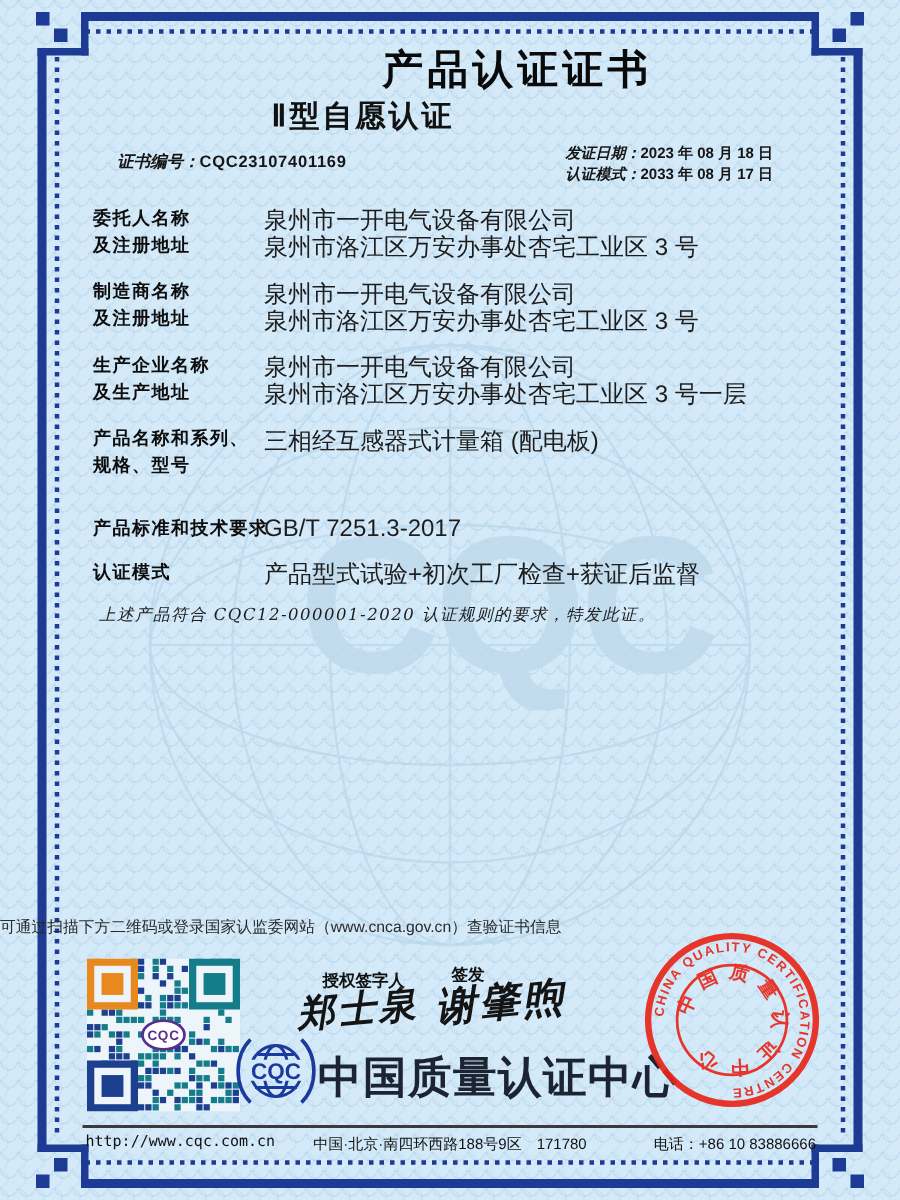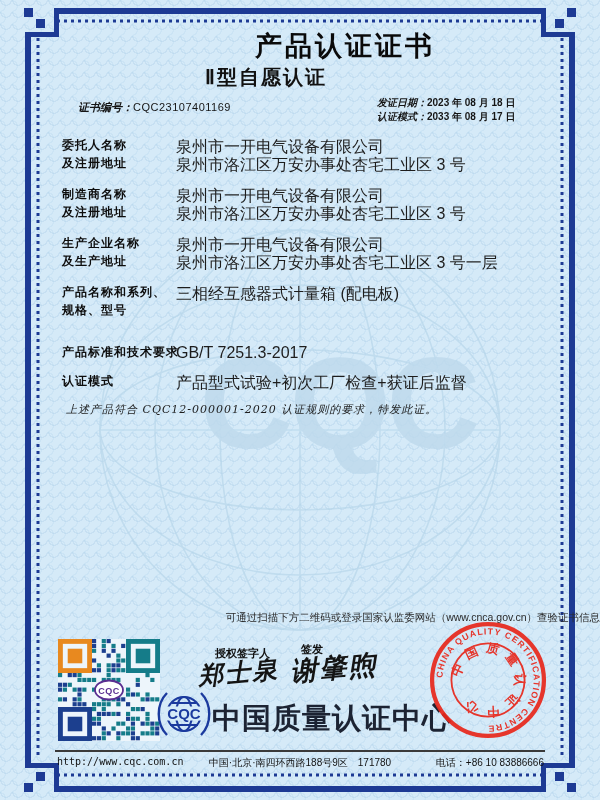--- a/index.html
+++ b/index.html
@@ -15,33 +15,33 @@
   }
   svg{display:block}
   
   #frame{position:absolute;left:0;top:0;pointer-events:none;}
   
   #watermark{position:absolute;left:70px;top:200px;opacity:.85;pointer-events:none;}
   
   .title{position:absolute;top:28px;left:0;width:600px;text-align:center;
          font-size:27px;font-weight:bold;letter-spacing:3px;color:#0a0a0a;padding-left:45px;}
   .subtitle{position:absolute;top:64px;left:0;width:484px;text-align:center;
-         font-size:20px;font-weight:600;letter-spacing:2px;color:#111;padding-left:24px;}
+         font-size:20px;font-weight:600;letter-spacing:2px;color:#111;}
   .kai{font-family:"DejaVu Serif",serif;font-style:italic;font-weight:bold;}
   .certno{position:absolute;left:78px;top:100px;font-size:11px;}
-  .certno .v{font-weight:normal;letter-spacing:.5px;}
+  .certno .v{font-weight:bold;letter-spacing:.5px;}
   .dates{position:absolute;left:377px;top:96px;font-size:10px;line-height:13.5px;}
   .dates .v{font-weight:bold;}
   
   .f-label{position:absolute;left:62px;font-size:12px;font-weight:bold;letter-spacing:1px;color:#0d0d0d;white-space:nowrap;}
   .f-value{position:absolute;left:176px;width:392px;font-size:16px;color:#1d1d1d;white-space:nowrap;}
   .f-wrap{position:absolute;left:162px;width:394px;font-size:11.5px;line-height:15.8px;color:#1d1d1d;}
   .note{position:absolute;left:66px;width:480px;font-family:"DejaVu Serif",serif;font-style:italic;
         font-size:11px;letter-spacing:1px;color:#1d1d1d;white-space:nowrap;}
-  .verify{position:absolute;top:611px;left:0;width:600px;text-align:right;font-size:10.5px;color:#2a2a2a;}
+  .verify{position:absolute;top:611px;left:0;width:600px;text-align:left;font-size:10.5px;color:#2a2a2a;}
   
   .sig-label{position:absolute;font-size:11px;font-weight:bold;color:#111;}
   .sig{position:absolute;font-family:"DejaVu Serif",serif;font-style:italic;font-weight:bold;
        transform:rotate(-5deg);letter-spacing:2px;color:#141414;white-space:nowrap;}
   
   .org-name{position:absolute;left:212px;top:699px;font-size:29px;font-weight:600;
             letter-spacing:1px;color:#1c2333;white-space:nowrap;}
   #cqc-logo{position:absolute;left:157px;top:690px;}
   
   #qr-box{position:absolute;left:58px;top:639px;width:102px;height:102px;}

